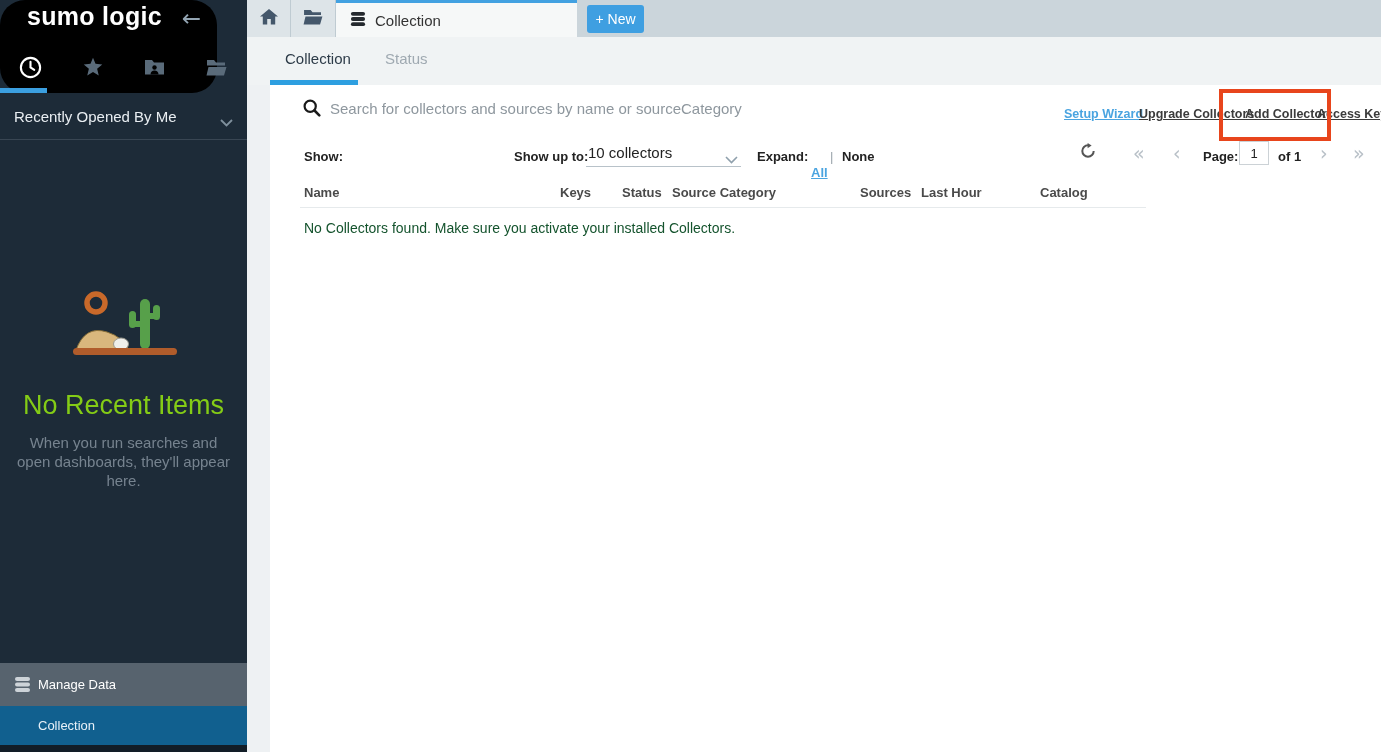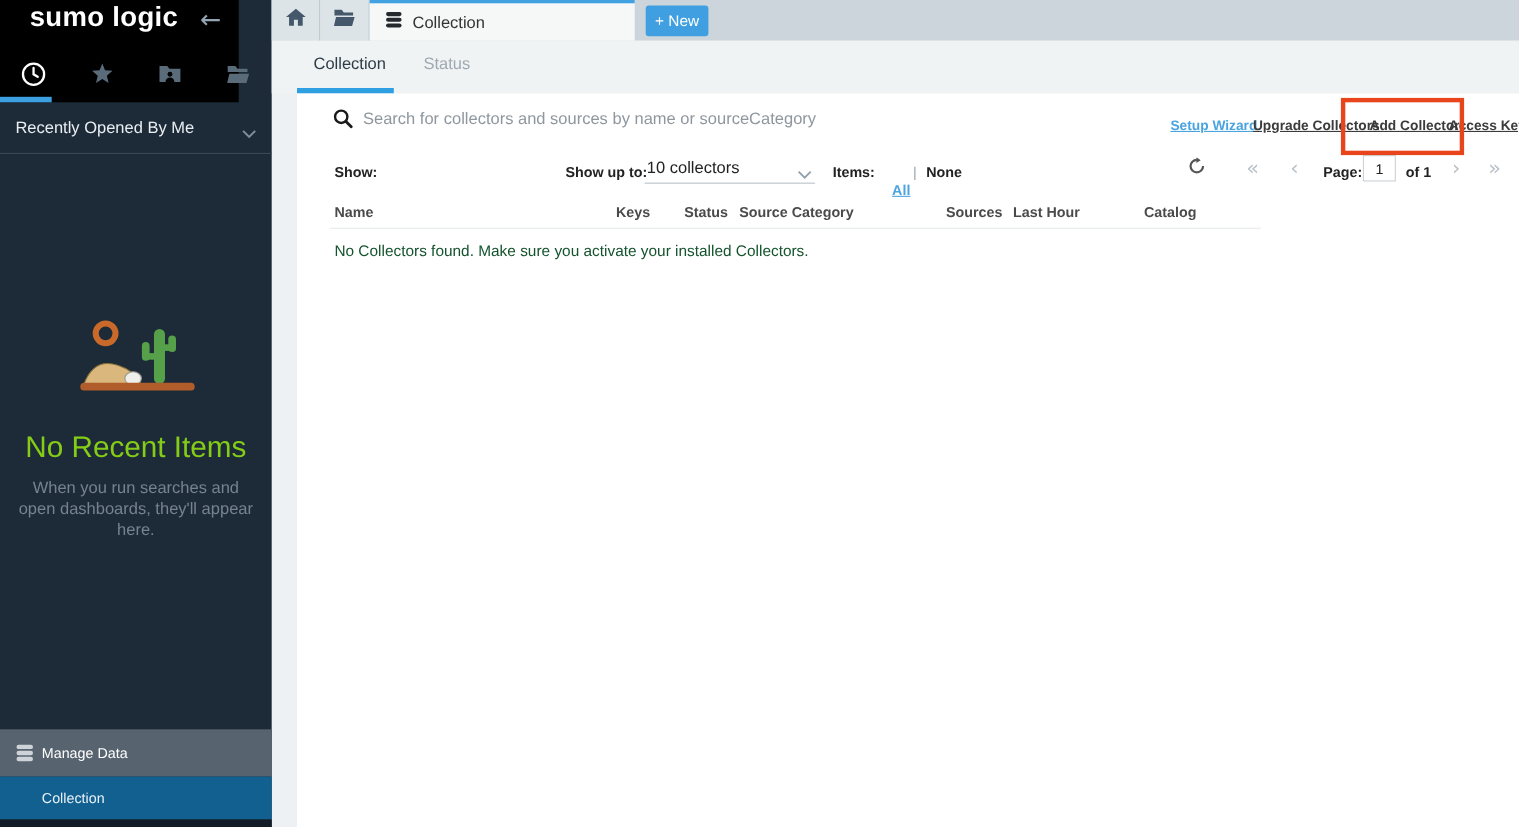--- a/index.html
+++ b/index.html
@@ -6,21 +6,21 @@
   html,body { width:1381px; height:752px; }
   body {
     font-family: "Liberation Sans", sans-serif;
     background: #eef1f3;
     position: relative;
     overflow: hidden;
     color: #222;
   }
   
   .sidebar { position:absolute; left:0; top:0; width:247px; height:752px; background:#1d2b38; }
-  .sb-top { position:absolute; top:0; left:0; width:217px; height:93px; background:#000; }
+  .sb-top { position:absolute; top:0; left:0; width:217px; height:93px; background:#000;border-radius:25px; }
   .logo { position:absolute; left:27px; top:2px; color:#fff; font-size:25px; font-weight:700; letter-spacing:.3px; }
   .back-arrow { position:absolute; right:16px; top:5px; color:#93a5b3; font-size:23px; font-family:"DejaVu Sans",sans-serif; cursor:pointer; }
   .sb-icons { position:absolute; top:50px; left:0; width:247px; height:34px; display:flex; }
   .sb-icon { flex:1; display:flex; justify-content:center; align-items:center; cursor:pointer; }
   .active-bar { position:absolute; top:88px; left:0; width:47px; height:5px; background:#3b9fe0; }
   .recent-dd { position:absolute; top:93px; left:0; width:247px; height:47px; border-bottom:1px solid #394653; cursor:pointer; }
   .recent-dd .dd-label { position:absolute; left:14px; top:0; line-height:47px; color:#e9eef2; font-size:15px; }
   .recent-dd .dd-chev { position:absolute; right:14px; top:20px; }
   .empty-state { position:absolute; top:288px; left:0; width:247px; text-align:center; }
   .empty-title { margin-top:20px; font-size:27px; font-weight:400; color:#84cc16; }
@@ -216,21 +216,21 @@
   <span class="flabel lbl-upto">Show up to:</span>
   <div class="fsel sel-upto">
     <span class="sel-val">10 collectors</span>
     <span class="sel-chev">
       <svg width="13" height="8" viewBox="0 0 13 8">
           <polyline points="1,1 6.5,6.5 12,1" fill="none" stroke="#8fa0ac" stroke-width="1.6"></polyline>
         </svg>
     </span>
   </div>
 
-  <span class="flabel lbl-expand">Items:</span>
+  <span class="flabel lbl-expand">Expand:</span>
   <a class="expand-all">All</a>
   <span class="expand-sep">|</span>
   <span class="expand-none">None</span>
 
   <span class="refresh-btn">
     <svg width="16" height="16" viewBox="0 0 16 16">
         <path d="M13.7 8 A5.7 5.7 0 1 1 8 2.3" fill="none" stroke="#555" stroke-width="2"></path>
         <polygon points="7.6,0 7.6,5.2 11.6,2.6" fill="#555"></polygon>
       </svg>
   </span>

